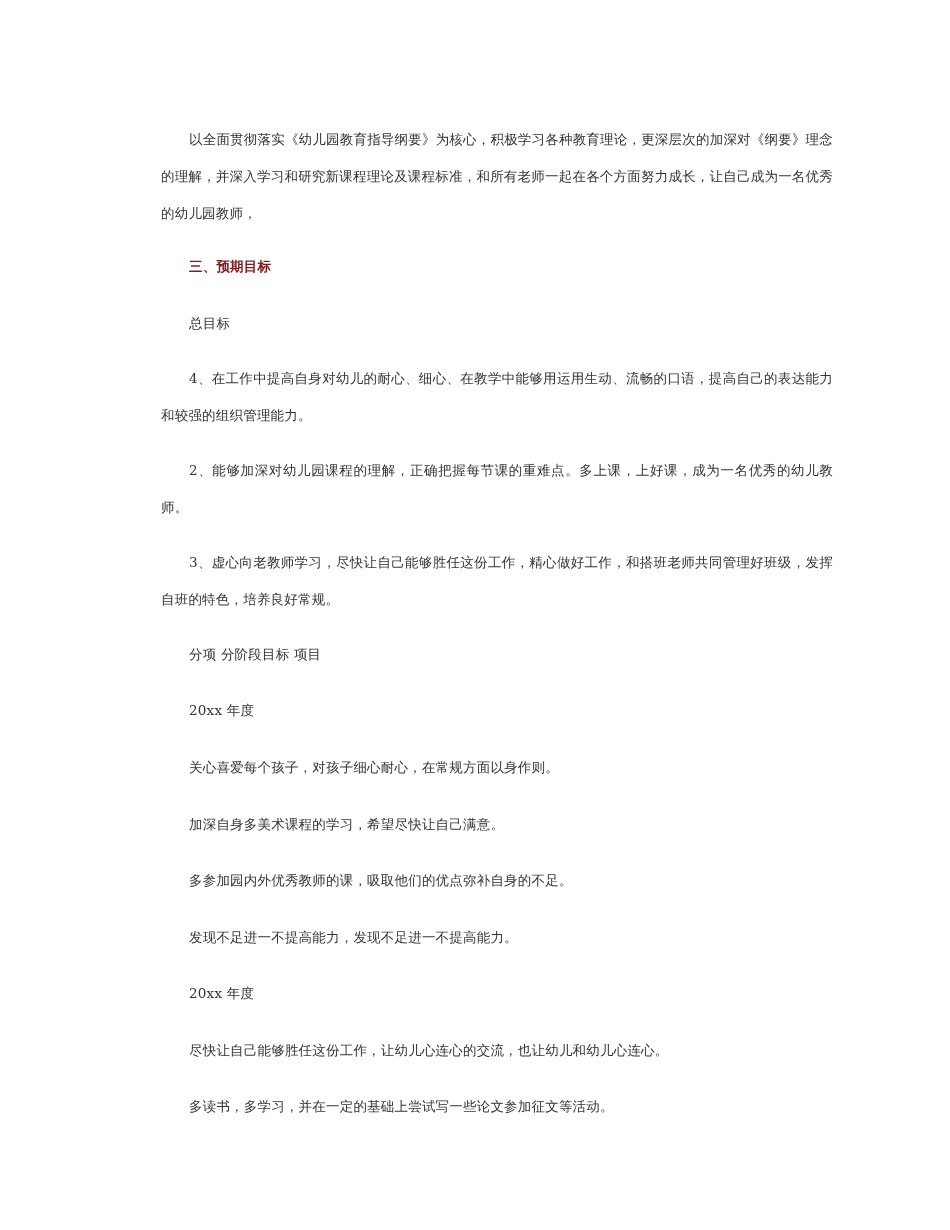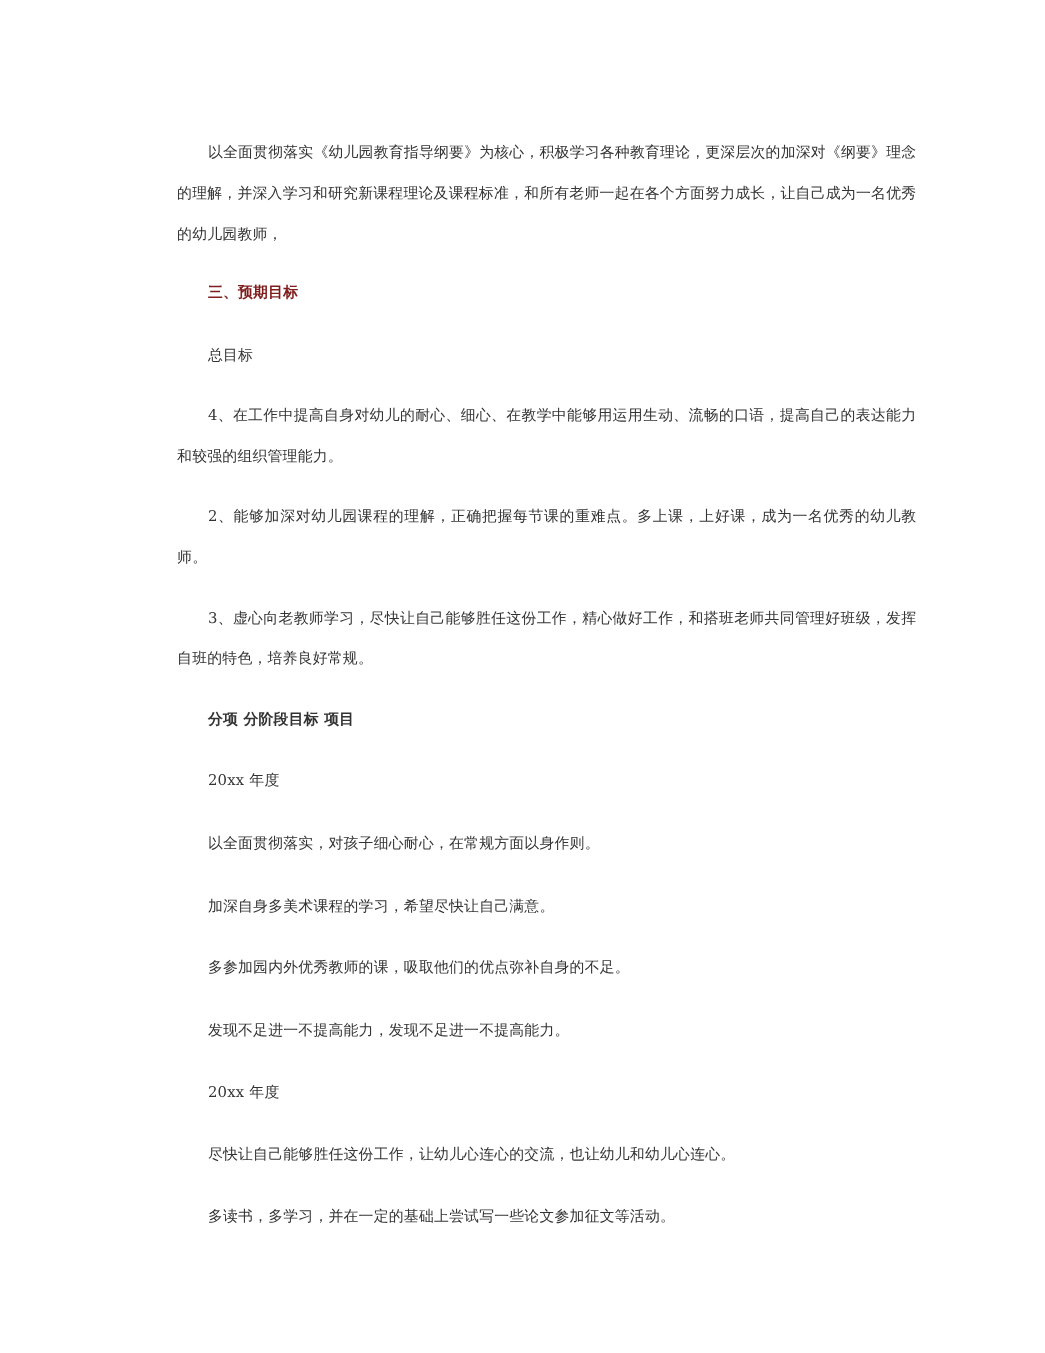--- a/index.html
+++ b/index.html
@@ -47,25 +47,25 @@
   <p class="p indent heading single" style="top:248px;">三、预期目标</p>
 
   <p class="p indent single" style="top:305px;">总目标</p>
 
   <p class="p indent" style="top:360px;">4、在工作中提高自身对幼儿的耐心、细心、在教学中能够用运用生动、流畅的口语，提高自己的表达能力和较强的组织管理能力。</p>
 
   <p class="p indent" style="top:452px;">2、能够加深对幼儿园课程的理解，正确把握每节课的重难点。多上课，上好课，成为一名优秀的幼儿教师。</p>
 
   <p class="p indent" style="top:544px;">3、虚心向老教师学习，尽快让自己能够胜任这份工作，精心做好工作，和搭班老师共同管理好班级，发挥自班的特色，培养良好常规。</p>
 
-  <p class="p indent single" style="top:636px;font-weight:bold;">分项 分阶段目标 项目</p>
+  <p class="p indent single" style="top:636px;">分项 分阶段目标 项目</p>
 
   <p class="p indent single" style="top:692px;">20xx 年度</p>
 
-  <p class="p indent single" style="top:749px;">以全面贯彻落实，对孩子细心耐心，在常规方面以身作则。</p>
+  <p class="p indent single" style="top:749px;">关心喜爱每个孩子，对孩子细心耐心，在常规方面以身作则。</p>
 
   <p class="p indent single" style="top:806px;">加深自身多美术课程的学习，希望尽快让自己满意。</p>
 
   <p class="p indent single" style="top:862px;">多参加园内外优秀教师的课，吸取他们的优点弥补自身的不足。</p>
 
   <p class="p indent single" style="top:919px;">发现不足进一不提高能力，发现不足进一不提高能力。</p>
 
   <p class="p indent single" style="top:975px;">20xx 年度</p>
 
   <p class="p indent single" style="top:1032px;">尽快让自己能够胜任这份工作，让幼儿心连心的交流，也让幼儿和幼儿心连心。</p>

